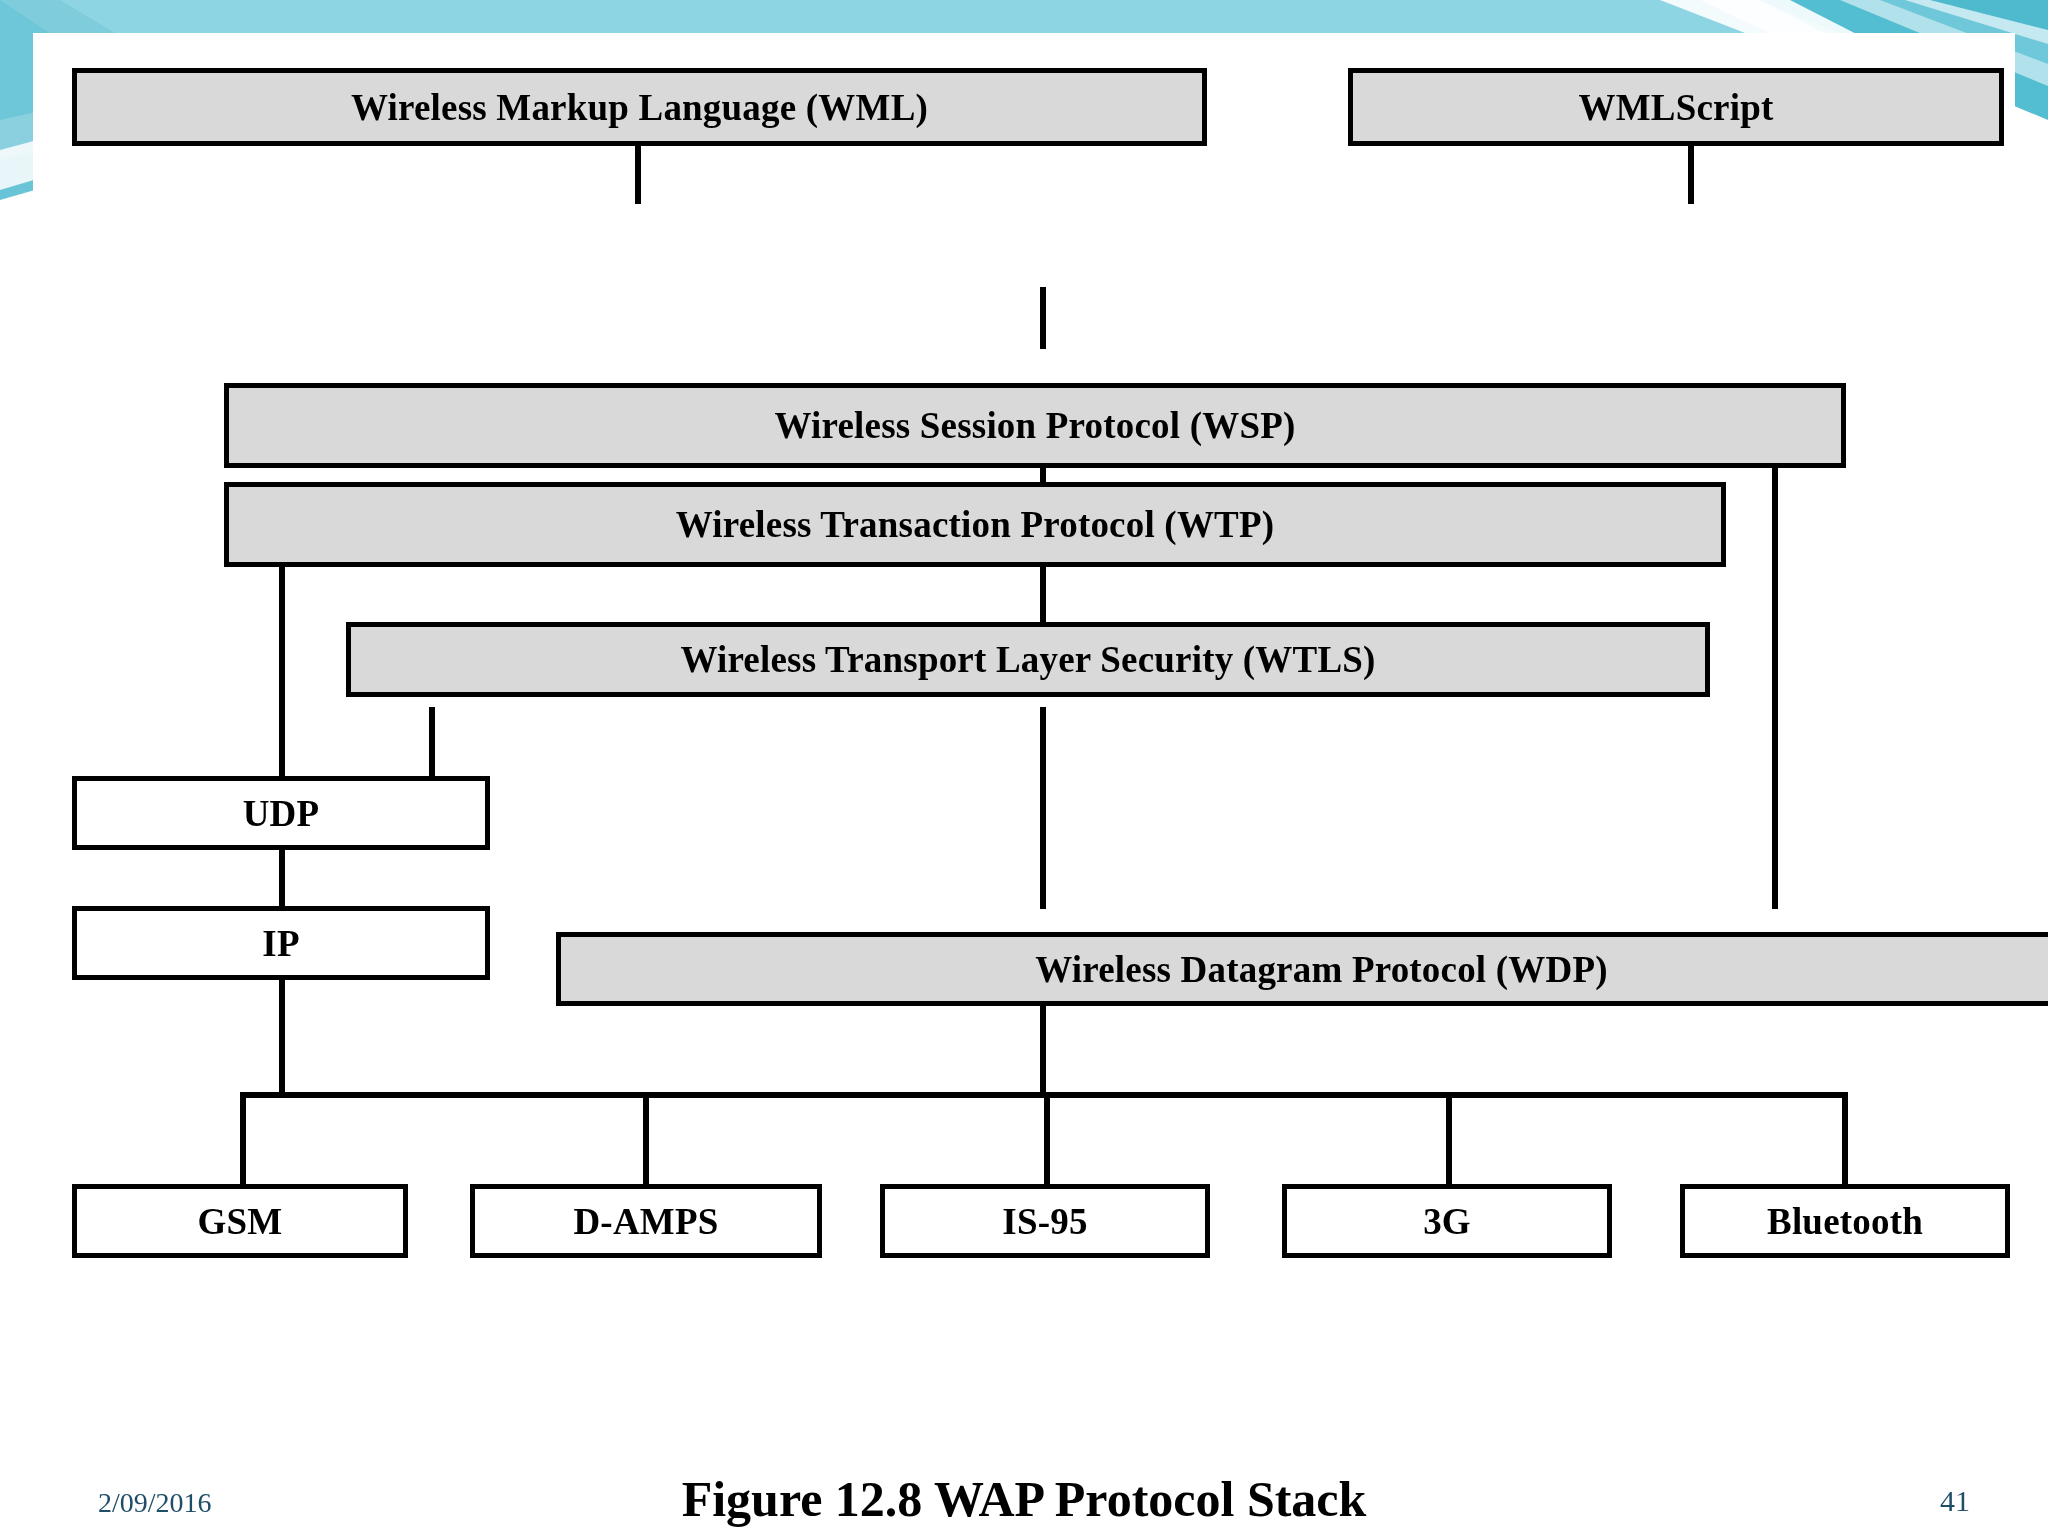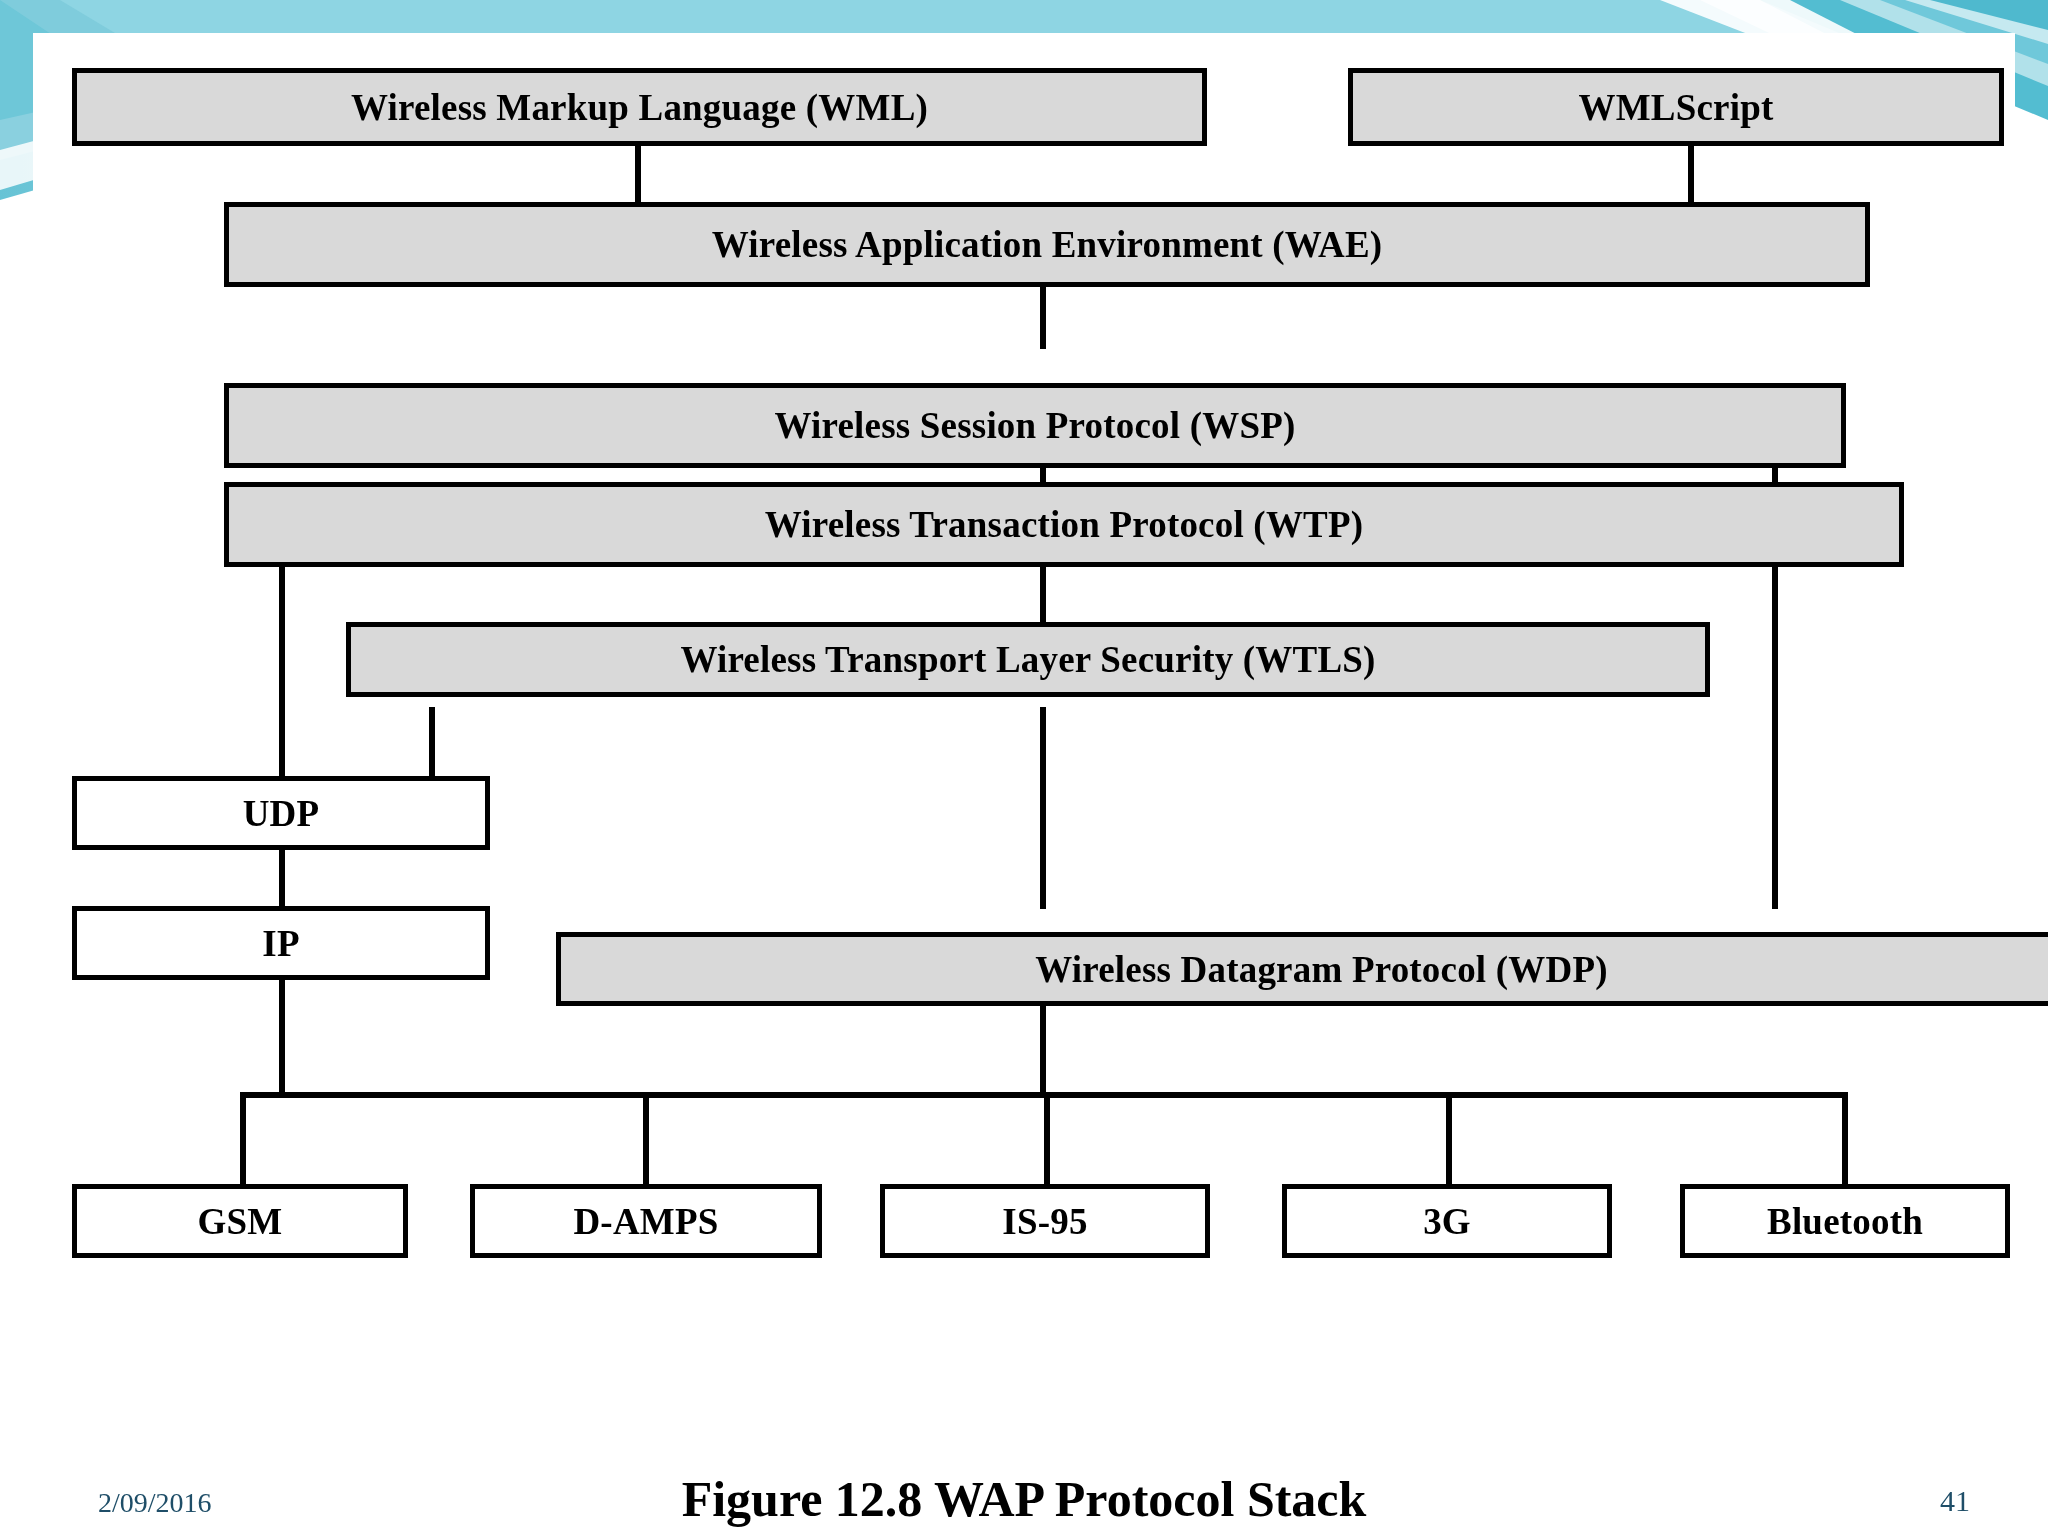--- a/index.html
+++ b/index.html
@@ -177,29 +177,26 @@
   <div class="line vline" style="left:1842px; top:1092px; height:96px;"></div>
 
   <div class="box gray wide" style="left:72px; top:68px; width:1135px; height:78px;">
     <span>Wireless Markup Language (WML)</span>
   </div>
 
   <div class="box gray wide" style="left:1348px; top:68px; width:656px; height:78px;">
     <span>WMLScript</span>
   </div>
 
-  <div class="box gray wide" style="left:224px; top:202px; width:1646px; height:85px;">
-    <span>Wireless Application Environment (WAE)</span>
-  </div>
 
   <div class="box gray wide" style="left:224px; top:342px; width:1622px; height:85px;margin-top:41px;">
     <span>Wireless Session Protocol (WSP)</span>
   </div>
 
-  <div class="box gray wide" style="left:224px; top:482px; width:1680px; height:85px;">
+  <div class="box gray wide" style="left:224px; top:482px; width:1502px; height:85px;">
     <span>Wireless Transaction Protocol (WTP)</span>
   </div>
 
   <div class="box gray wide" style="left:346px; top:622px; width:1364px; height:75px;">
     <span>Wireless Transport Layer Security (WTLS)</span>
   </div>
 
   <div class="box white small" style="left:72px; top:776px; width:418px; height:74px;">
     <span>UDP</span>
   </div>

